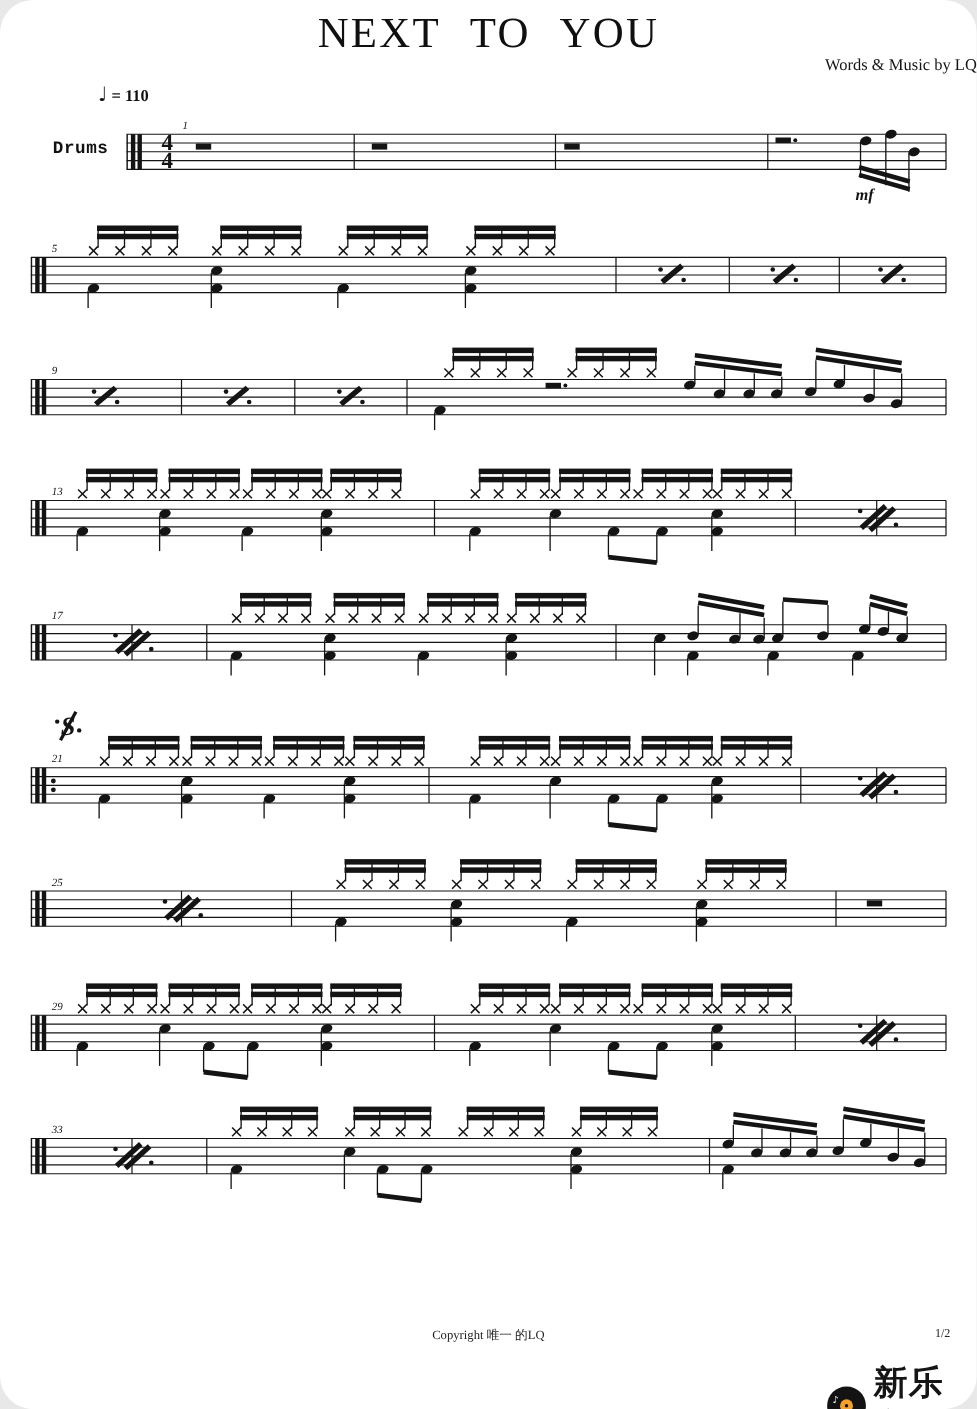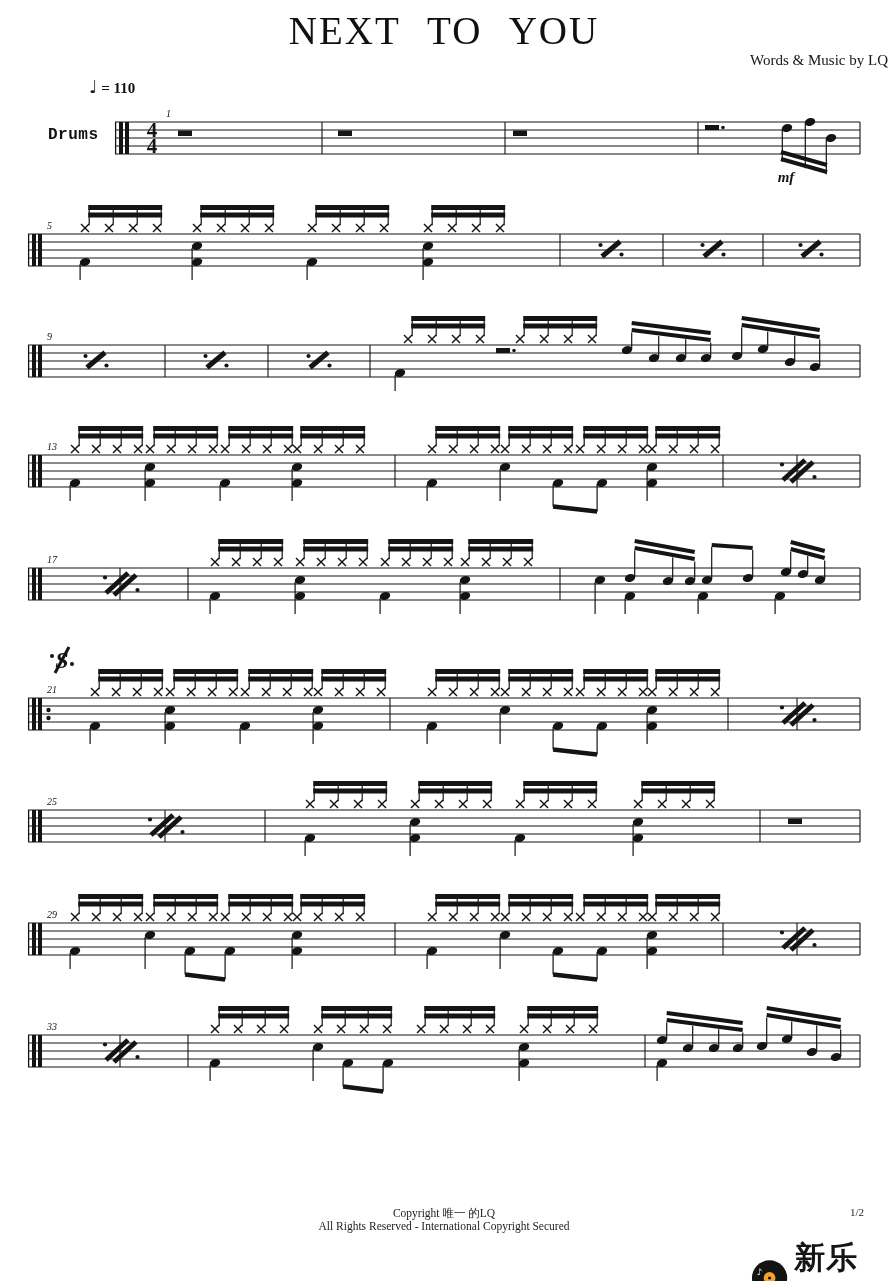--- a/index.html
+++ b/index.html
@@ -1,17 +1,17 @@
 <!DOCTYPE html>
 <html><head>
 <meta charset="utf-8">
 <style>
   html,body{margin:0;padding:0;background:#e8e8e8;}
   .page{position:relative;width:888px;height:1281px;background:#ffffff;
-        font-family:"Liberation Serif",serif;color:#111;overflow:hidden;margin:0 auto;}
+        font-family:"Liberation Serif",serif;color:#111;overflow:hidden;margin:0 auto;border-radius:30px;}
   .title{position:absolute;top:8px;left:0;width:100%;text-align:center;
          font-size:39px;letter-spacing:2px;word-spacing:16px;color:#101010;}
   .credit{position:absolute;top:52px;right:0;font-size:15px;color:#151515;}
   .tempo{position:absolute;top:76px;left:66px;font-size:15px;font-weight:bold;color:#101010;margin-left:23px;}
   .tempo .note{font-size:18px;font-family:"DejaVu Sans",sans-serif;}
   .drums{position:absolute;top:126px;left:48px;font-size:16px;font-weight:bold;letter-spacing:.5px;font-family:Liberation Mono, monospace;}
   svg.score{position:absolute;left:0;top:0;}
   .footer-line{position:absolute;left:0;width:100%;text-align:center;font-size:11.5px;color:#222;}
   .f1{top:1206px;}
   .f2{top:1220px;}
@@ -988,21 +988,20 @@
       <ellipse cx="787" cy="1039" rx="5.3" ry="3.9" fill="#141414" transform="rotate(-18 787 1039)"></ellipse>
       <line x1="816.7" y1="1051" x2="816.7" y2="1025.6081081081081" stroke="#141414" stroke-width="1.2"></line>
       <ellipse cx="812" cy="1052" rx="5.3" ry="3.9" fill="#141414" transform="rotate(-18 812 1052)"></ellipse>
       <line x1="840.7" y1="1056" x2="840.7" y2="1029.5" stroke="#141414" stroke-width="1.2"></line>
       <ellipse cx="836" cy="1057" rx="5.3" ry="3.9" fill="#141414" transform="rotate(-18 836 1057)"></ellipse>
       <line x1="766.7" y1="1008" x2="840.7" y2="1020" stroke="#141414" stroke-width="4.2"></line>
       <line x1="766.7" y1="1015" x2="840.7" y2="1027" stroke="#141414" stroke-width="4.2"></line>
     </svg>
 
   <div class="footer-line f1">Copyright 唯一 的LQ</div>
-  <div class="footer-line f2">All Rights Reserved - International Copyright Secured</div>
   <div class="pageno">1/2</div>
 
   <div class="logo">
     <svg width="40" height="40" viewBox="0 0 40 40">
       <circle cx="20" cy="21" r="18" fill="#131313"></circle>
       <circle cx="20" cy="21" r="6" fill="#F5A12E"></circle>
       <circle cx="20" cy="21" r="1.6" fill="#131313"></circle>
       <text x="7" y="18" font-size="9" fill="#ffffff" font-family="'DejaVu Sans',sans-serif">♪</text>
       <text x="26" y="33" font-size="8" fill="#ffffff" font-family="'DejaVu Sans',sans-serif">♫</text>
     </svg>

